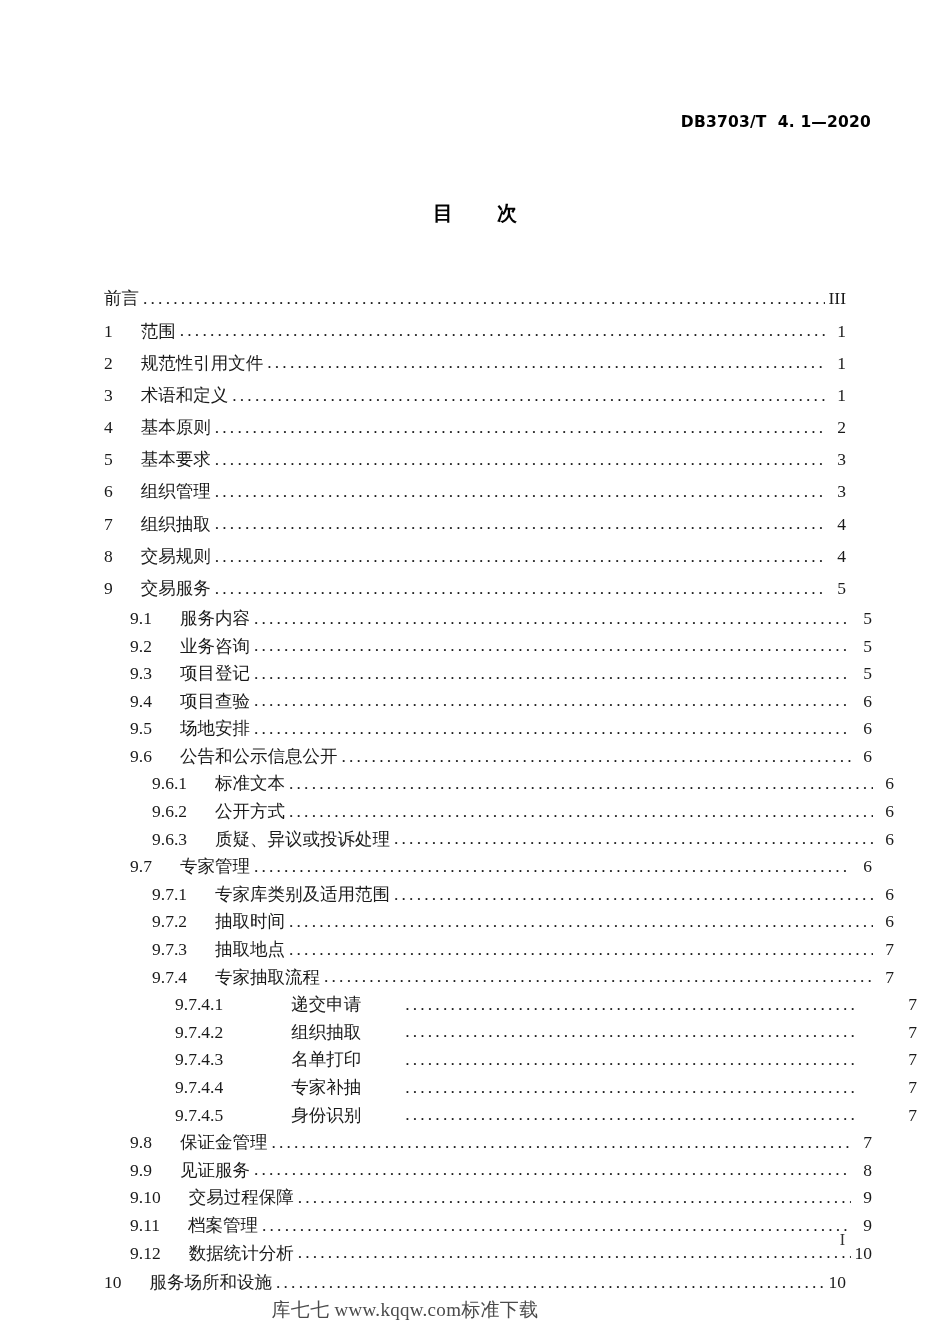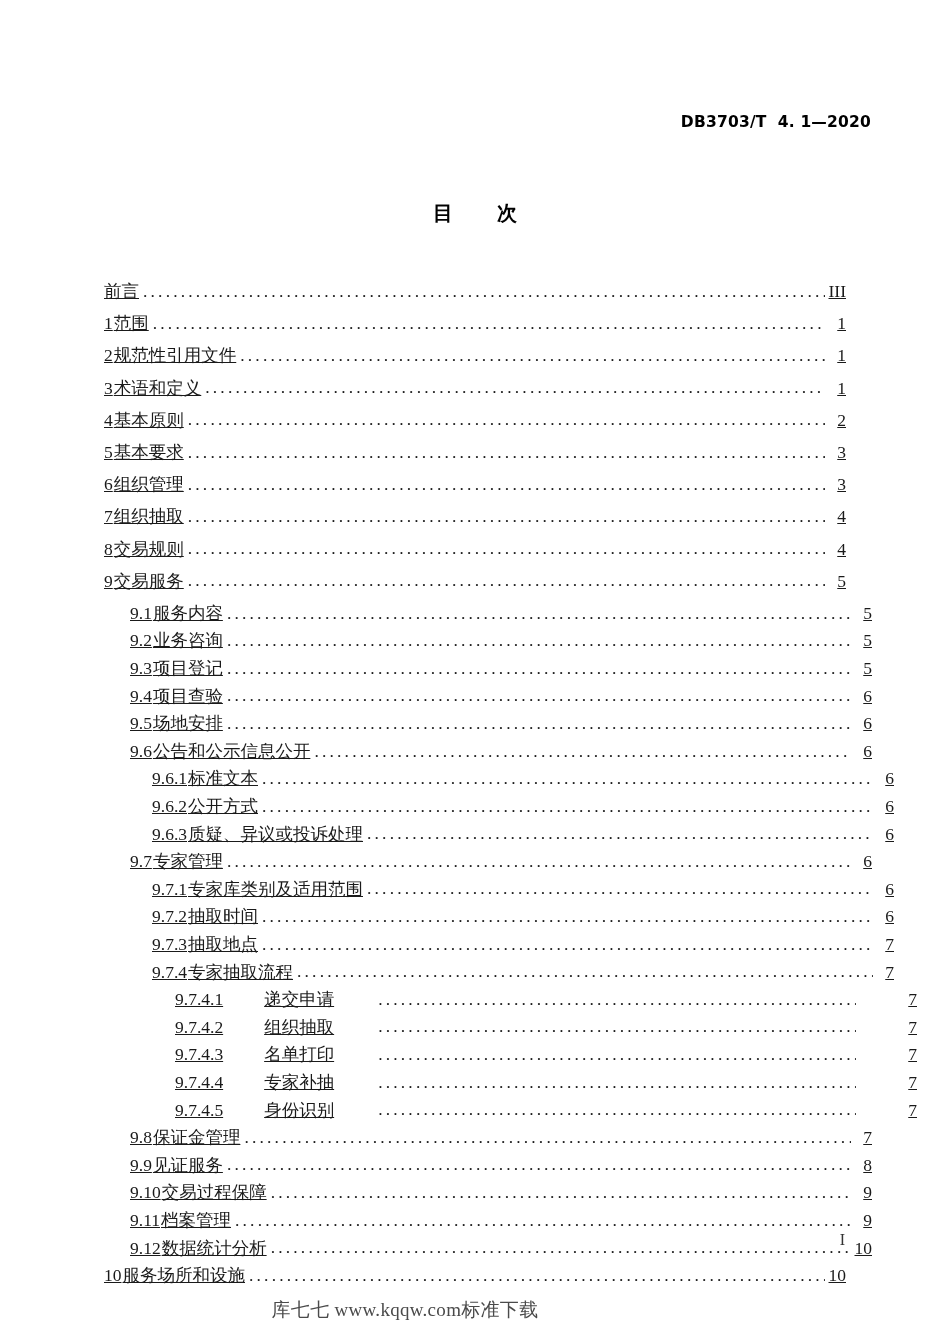--- a/index.html
+++ b/index.html
@@ -53,48 +53,47 @@
   
   .toc {
     position: absolute;
     top: 283px;
     left: 104px;
     width: 742px;
   }
 
   .toc-entry {
     display: flex;
-    align-items: flex-start;
+    align-items: center;
     width: 100%;
     font-size: 17.5px;
     line-height: 1;
     color: #1a1a1a;
     white-space: nowrap;
-    text-decoration: underline;
   }
 
   
   .toc-entry.lvl-1 { height: 32.2px; }
   .toc-entry.lvl-2 { height: 27.6px; }
   .toc-entry.lvl-3 { height: 27.6px; }
   .toc-entry.lvl-4 { height: 27.6px; gap: 40px; }
 
   .toc-entry.lvl-1 { padding-left: 0px; }
   .toc-entry.lvl-2 { padding-left: 26px; }
   .toc-entry.lvl-3 { padding-left: 48px; }
   .toc-entry.lvl-4 { padding-left: 71px; }
 
   .toc-num {
     flex: 0 0 auto;
     font-size: 17.5px;
   }
   .toc-label {
     flex: 0 0 auto;
     font-size: 17.5px;
-    margin-left: 1px;
+    margin-left: 28px;
   }
   .toc-entry.no-num .toc-label {
     margin-left: 0;
   }
 
   .toc-leader {
     flex: 1 1 auto;
     overflow: hidden;
     margin: 0 3px 0 4px;
     position: relative;

